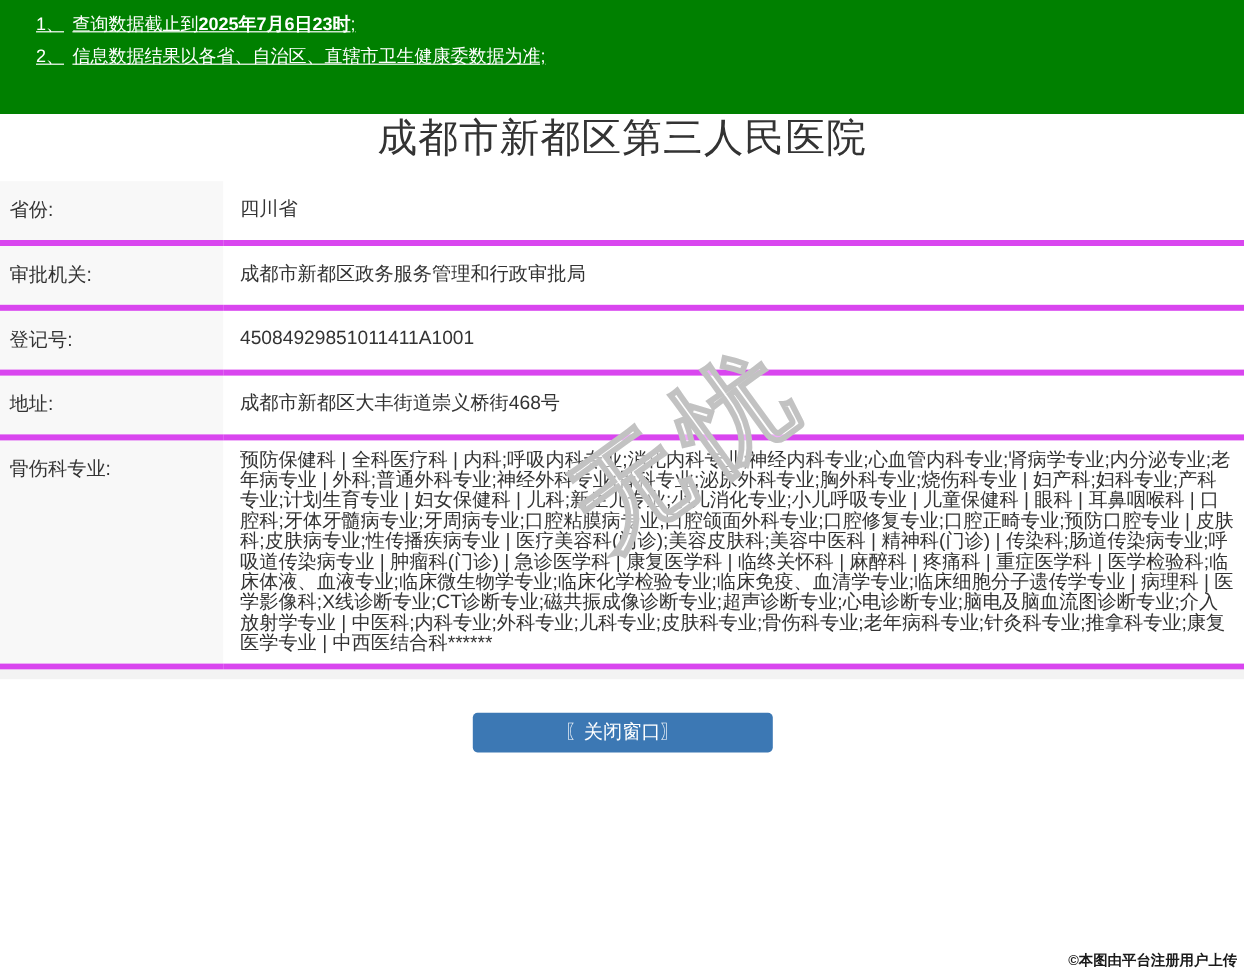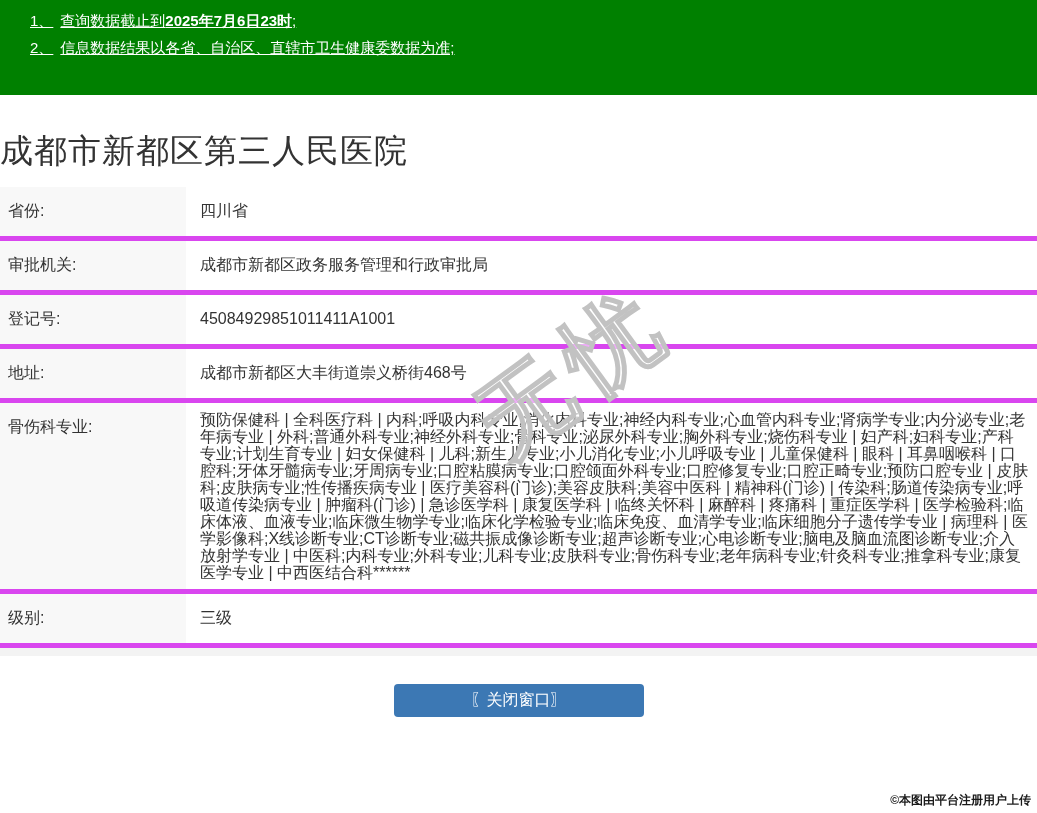--- a/index.html
+++ b/index.html
@@ -22,24 +22,23 @@
     font-size:15px;
     text-decoration:underline;
   }
   .notice-line { line-height:27px; white-space:nowrap; }
   .notice-line .num { margin-right:7px; }
   .notice-line b { font-weight:bold; }
 
   
   .page-title {
     margin:0;
-    padding-top:36px;
     height:40px;
     line-height:40px;
-    text-align:left;
+    text-align:center;
     font-size:33px;
     font-weight:400;
     color:#333;
     letter-spacing:1px;
   }
 
   
   table.info-table {
     width:100%;
     border-collapse:collapse;
@@ -146,24 +145,20 @@
       <td class="cell-value">45084929851011411A1001</td>
     </tr>
     <tr class="row-address">
       <td class="cell-label">地址:</td>
       <td class="cell-value">成都市新都区大丰街道崇义桥街468号</td>
     </tr>
     <tr class="row-subjects">
       <td class="cell-label">骨伤科专业:</td>
       <td class="cell-value">预防保健科 | 全科医疗科 | 内科;呼吸内科专业;消化内科专业;神经内科专业;心血管内科专业;肾病学专业;内分泌专业;老年病专业 | 外科;普通外科专业;神经外科专业;骨科专业;泌尿外科专业;胸外科专业;烧伤科专业 | 妇产科;妇科专业;产科专业;计划生育专业 | 妇女保健科 | 儿科;新生儿专业;小儿消化专业;小儿呼吸专业 | 儿童保健科 | 眼科 | 耳鼻咽喉科 | 口腔科;牙体牙髓病专业;牙周病专业;口腔粘膜病专业;口腔颌面外科专业;口腔修复专业;口腔正畸专业;预防口腔专业 | 皮肤科;皮肤病专业;性传播疾病专业 | 医疗美容科(门诊);美容皮肤科;美容中医科 | 精神科(门诊) | 传染科;肠道传染病专业;呼吸道传染病专业 | 肿瘤科(门诊) | 急诊医学科 | 康复医学科 | 临终关怀科 | 麻醉科 | 疼痛科 | 重症医学科 | 医学检验科;临床体液、血液专业;临床微生物学专业;临床化学检验专业;临床免疫、血清学专业;临床细胞分子遗传学专业 | 病理科 | 医学影像科;X线诊断专业;CT诊断专业;磁共振成像诊断专业;超声诊断专业;心电诊断专业;脑电及脑血流图诊断专业;介入放射学专业 | 中医科;内科专业;外科专业;儿科专业;皮肤科专业;骨伤科专业;老年病科专业;针灸科专业;推拿科专业;康复医学专业 | 中西医结合科******</td>
     </tr>
-    <tr class="row-level">
-      <td class="cell-label">级别:</td>
-      <td class="cell-value">三级</td>
-    </tr>
   </tbody>
 </table>
 <div class="table-bottom-strip"></div>
 
 <div class="button-row">
   <button class="close-button">〖关闭窗口〗</button>
 </div>
 
 <div class="watermark">无忧</div>
 

